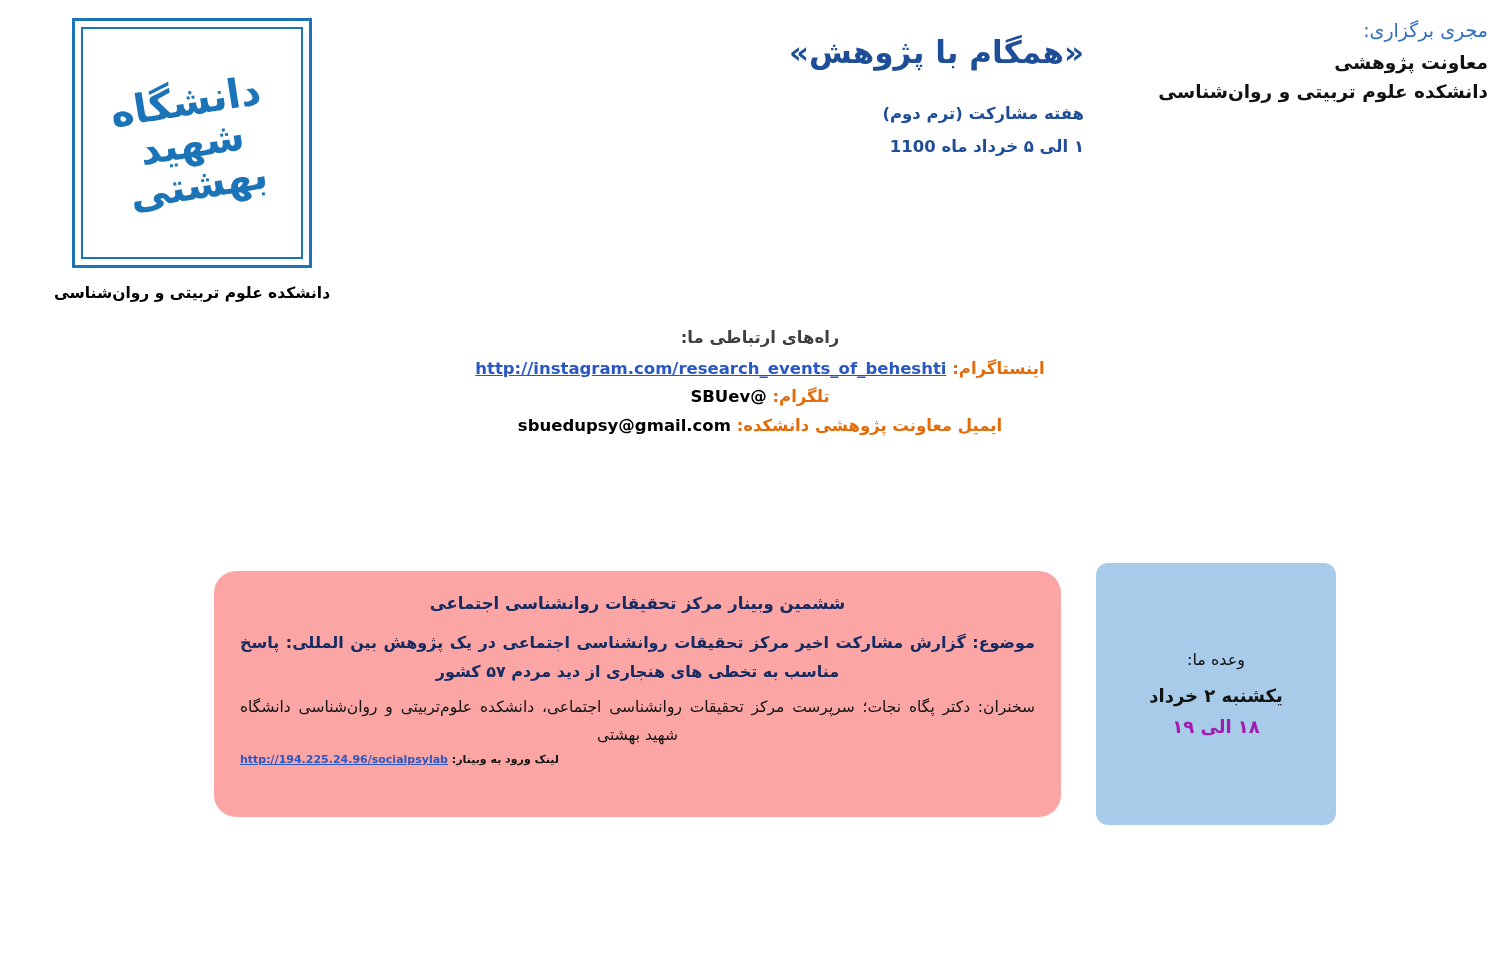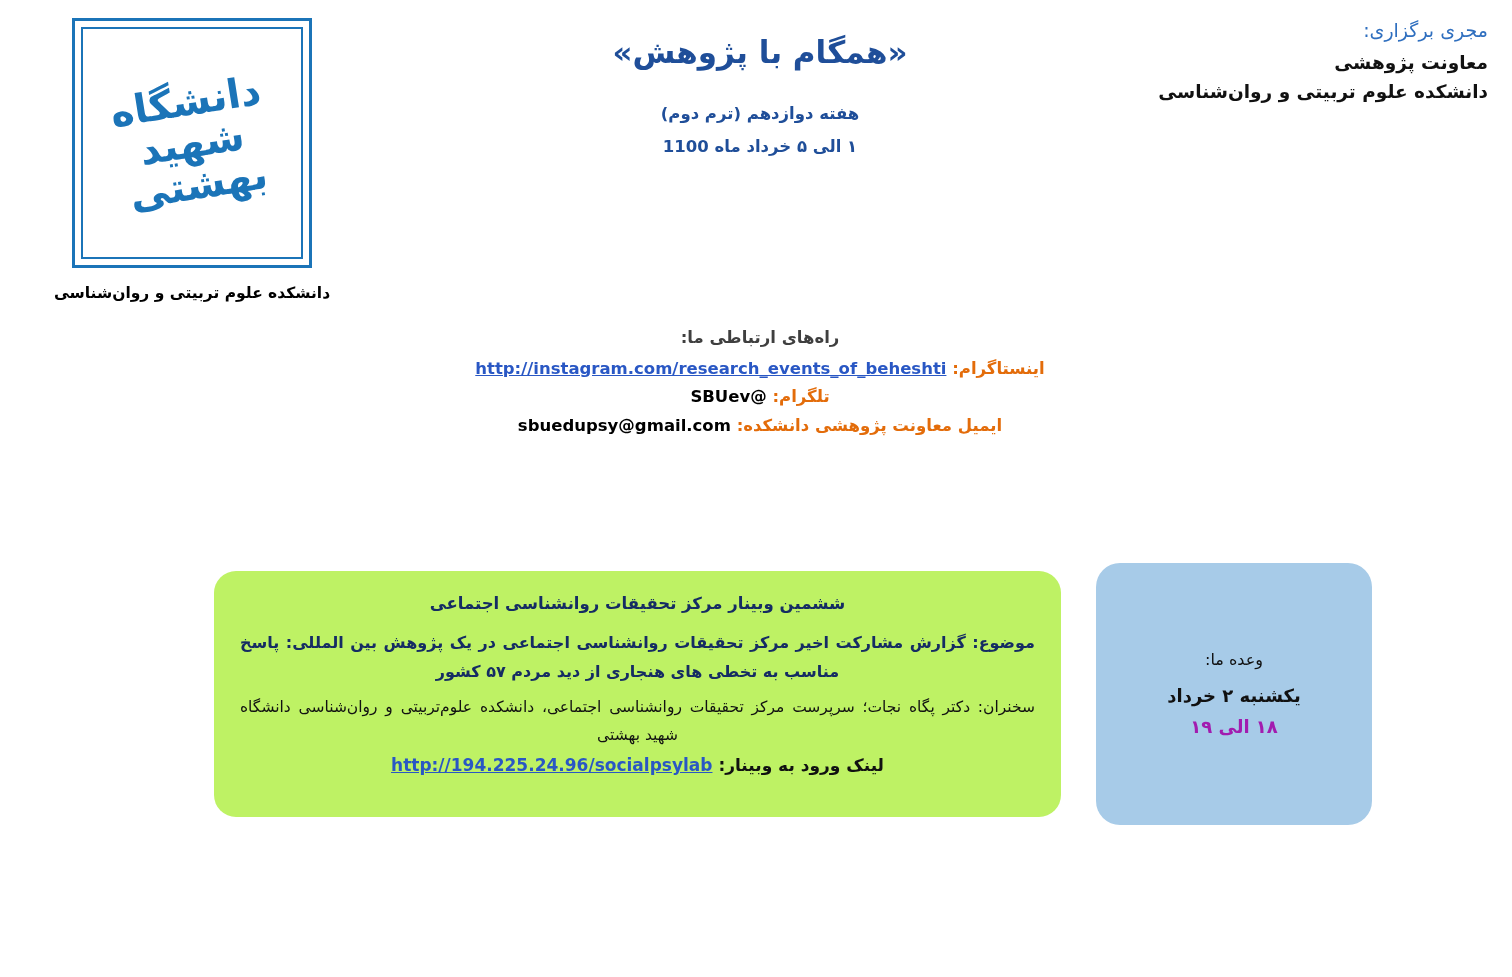--- a/index.html
+++ b/index.html
@@ -64,23 +64,22 @@
     font-size: 15.5px;
     font-weight: bold;
     color: #000;
     text-align: center;
   }
 
   
   .title-block {
     position: absolute;
     top: 34px;
-    left: 420px;
+    left: 404px;
     width: 680px;
-    text-align: center;
   }
   .main-title {
     font-size: 31px;
     font-weight: bold;
     color: #1f4e99;
     margin-bottom: 34px;
   }
   .sub-line {
     font-size: 16.5px;
     font-weight: bold;
@@ -135,21 +134,21 @@
     text-decoration: underline;
   }
 
   
   .webinar-card {
     position: absolute;
     left: 214px;
     top: 571px;
     width: 847px;
     height: 246px;
-    background: #bef264;
+    background: #fca5a5;
     border-radius: 22px;
     box-sizing: border-box;
     padding: 18px 26px 14px 26px;
     line-height: 1.85;
   }
   .wc-title {
     font-size: 16.5px;
     font-weight: bold;
     color: #152c63;
     text-align: center;
@@ -165,41 +164,41 @@
   }
   .wc-speaker {
     font-size: 15.5px;
     font-weight: normal;
     color: #111;
     text-align: justify;
     text-align-last: center;
     margin-bottom: 0;
   }
   .wc-link-row {
-    font-size: 17px;
-    font-weight: bold;
-    color: #111;
-    text-align: center;
+    font-size: 11px;
+    font-weight: bold;
+    color: #111;
+    text-align: left;
   }
   .wc-link-row a {
     color: #2957c4;
     text-decoration: underline;
     direction: ltr;
     unicode-bidi: embed;
   }
 
   
   .date-card {
     position: absolute;
     left: 1096px;
     top: 563px;
-    width: 276px;
+    width: 240px;
     height: 262px;
     background: #a7cbe8;
-    border-radius: 24px;
+    border-radius: 12px;
     display: flex;
     flex-direction: column;
     align-items: center;
     justify-content: center;
     text-align: center;
     line-height: 1.7;
   }
   .date-card .d-label {
     font-size: 16px;
     color: #111;
@@ -227,21 +226,21 @@
         <span>شهید</span>
         <span>بهشتی</span>
       </div>
     </div>
   </div>
   <div class="logo-caption">دانشکده علوم تربیتی و روان‌شناسی</div>
 </div>
 
 <div class="title-block">
   <div class="main-title">«همگام با پژوهش»</div>
-  <div class="sub-line">هفته دوازدهم (ترم دوم)</div>
+  <div class="sub-line">هفته مشارکت (ترم دوم)</div>
   <div class="sub-line">۱ الی ۵ خرداد ماه 1100</div>
 </div>
 
 <div class="organizer">
   <div class="org-label">مجری برگزاری:</div>
   <div class="org-line">معاونت پژوهشی</div>
   <div class="org-line">دانشکده علوم تربیتی و روان‌شناسی</div>
 </div>
 
 <div class="contact">

